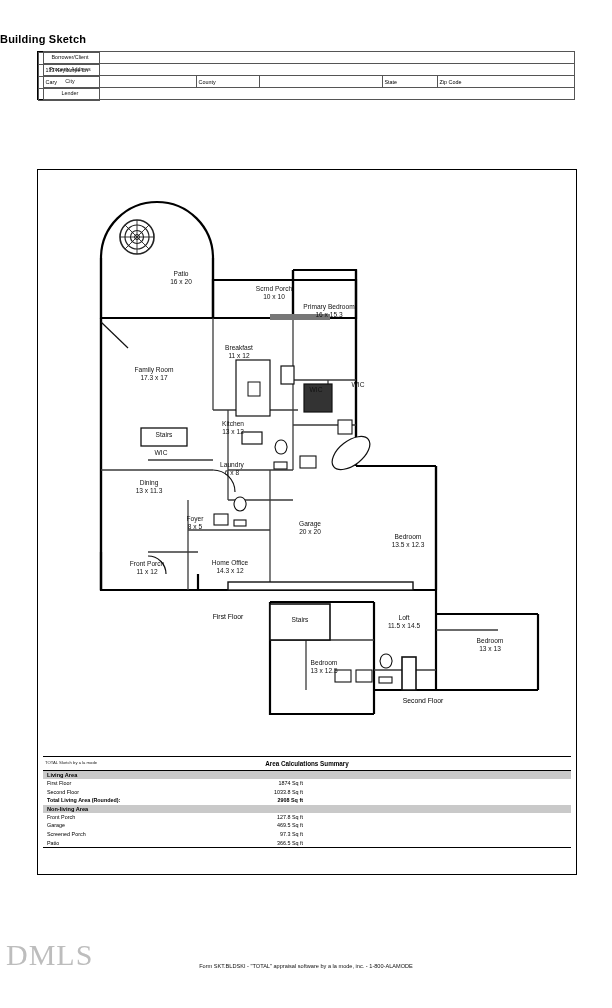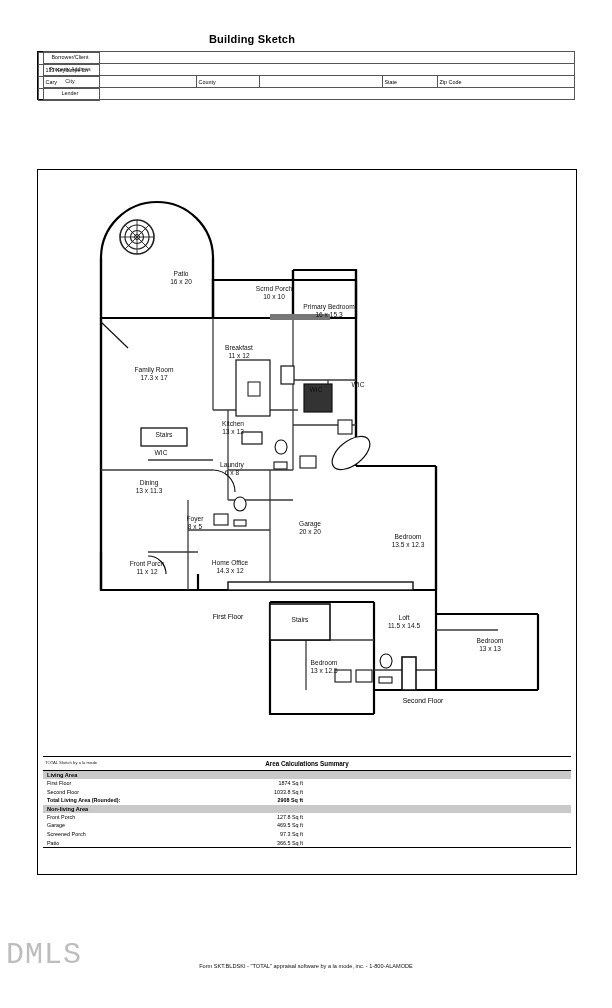--- a/index.html
+++ b/index.html
@@ -1,21 +1,21 @@
 <!DOCTYPE html>
 <html><head>
 <meta charset="utf-8">
 <style>
   html,body{margin:0;padding:0;background:#fff;}
   body{width:612px;height:1008px;position:relative;overflow:hidden;
        font-family:"Liberation Sans",sans-serif;color:#000;}
   .page{position:absolute;inset:0;}
 
   
-  .doc-title{position:absolute;left:0;top:33px;width:504px;text-align:center;
+  .doc-title{position:absolute;left:0;top:33px;width:504px;
              font-size:11px;font-weight:bold;letter-spacing:.2px;}
 
   
   .hdr{position:absolute;left:37px;top:51px;width:538px;border:1px solid #000;
        border-collapse:collapse;}
   .hdr td{border:1px solid #555;height:11px;font-size:5.4px;padding:0 0 0 2px;
           vertical-align:middle;white-space:nowrap;}
   .hdr .lbl{width:58px;}
   .val{font-size:8px;padding-left:8px;}
   .inlinelbl{font-size:5.4px;}
@@ -36,21 +36,21 @@
   .row{position:relative;height:8.6px;font-size:5.4px;}
   .row .nm{position:absolute;left:4px;top:1px;}
   .row .vl{position:absolute;left:160px;top:1px;width:100px;text-align:right;}
   .row.total{font-weight:bold;}
   .sumbot{border-bottom:1.2px solid #000;}
 
   
   .footer{position:absolute;left:0;top:963px;width:612px;text-align:center;
           font-size:5.6px;color:#111;}
   .wm{position:absolute;left:6px;top:938px;font-size:30px;letter-spacing:1px;
-      color:#bdbdbd;font-family:Liberation Mono, monospace;font-weight:300;}         
+      color:#bdbdbd;font-family:Liberation Serif, serif;font-weight:300;}         
   .lbl{position:absolute;text-align:center;font-size:6.6px;line-height:8.2px;
        white-space:nowrap;color:#111;}
   .flr{position:absolute;text-align:center;font-size:6.8px;white-space:nowrap;}
 </style>
 </head>
 <body>
 
 <div class="page">
 
   <div class="doc-title">Building Sketch</div>

